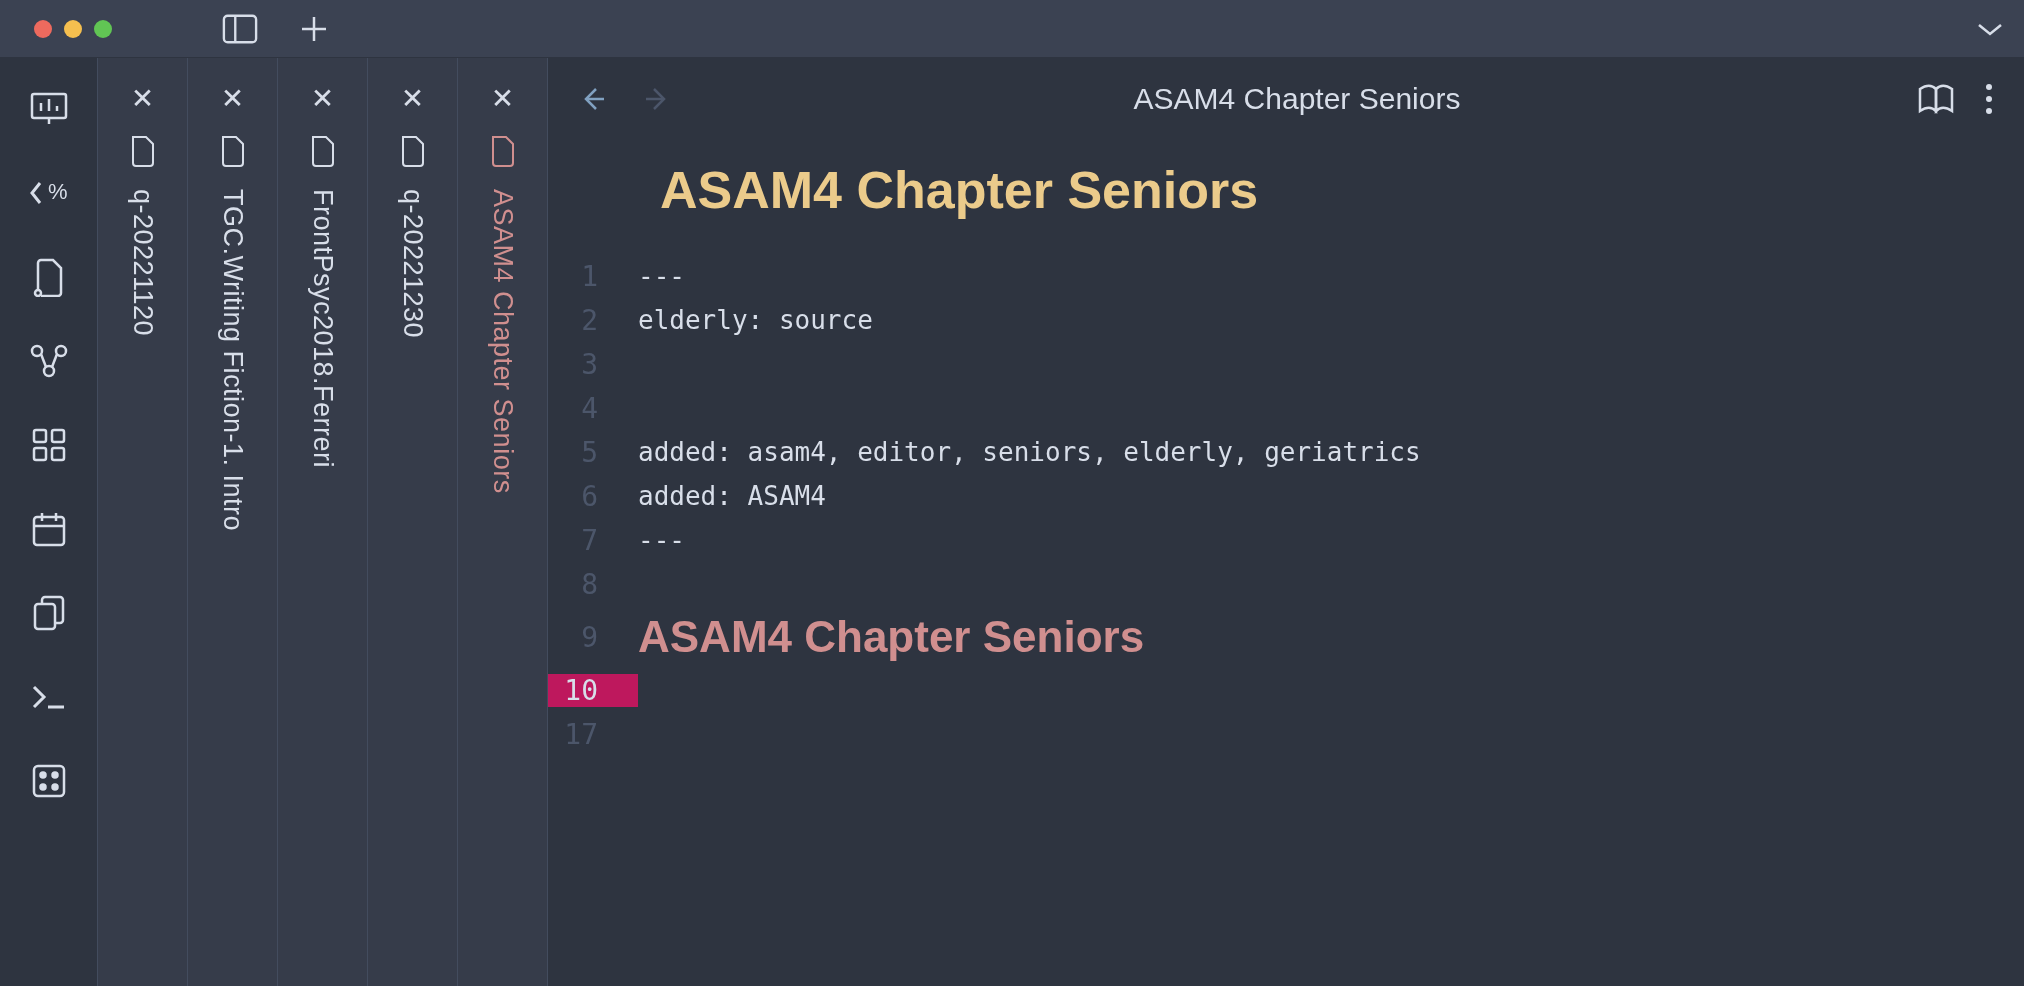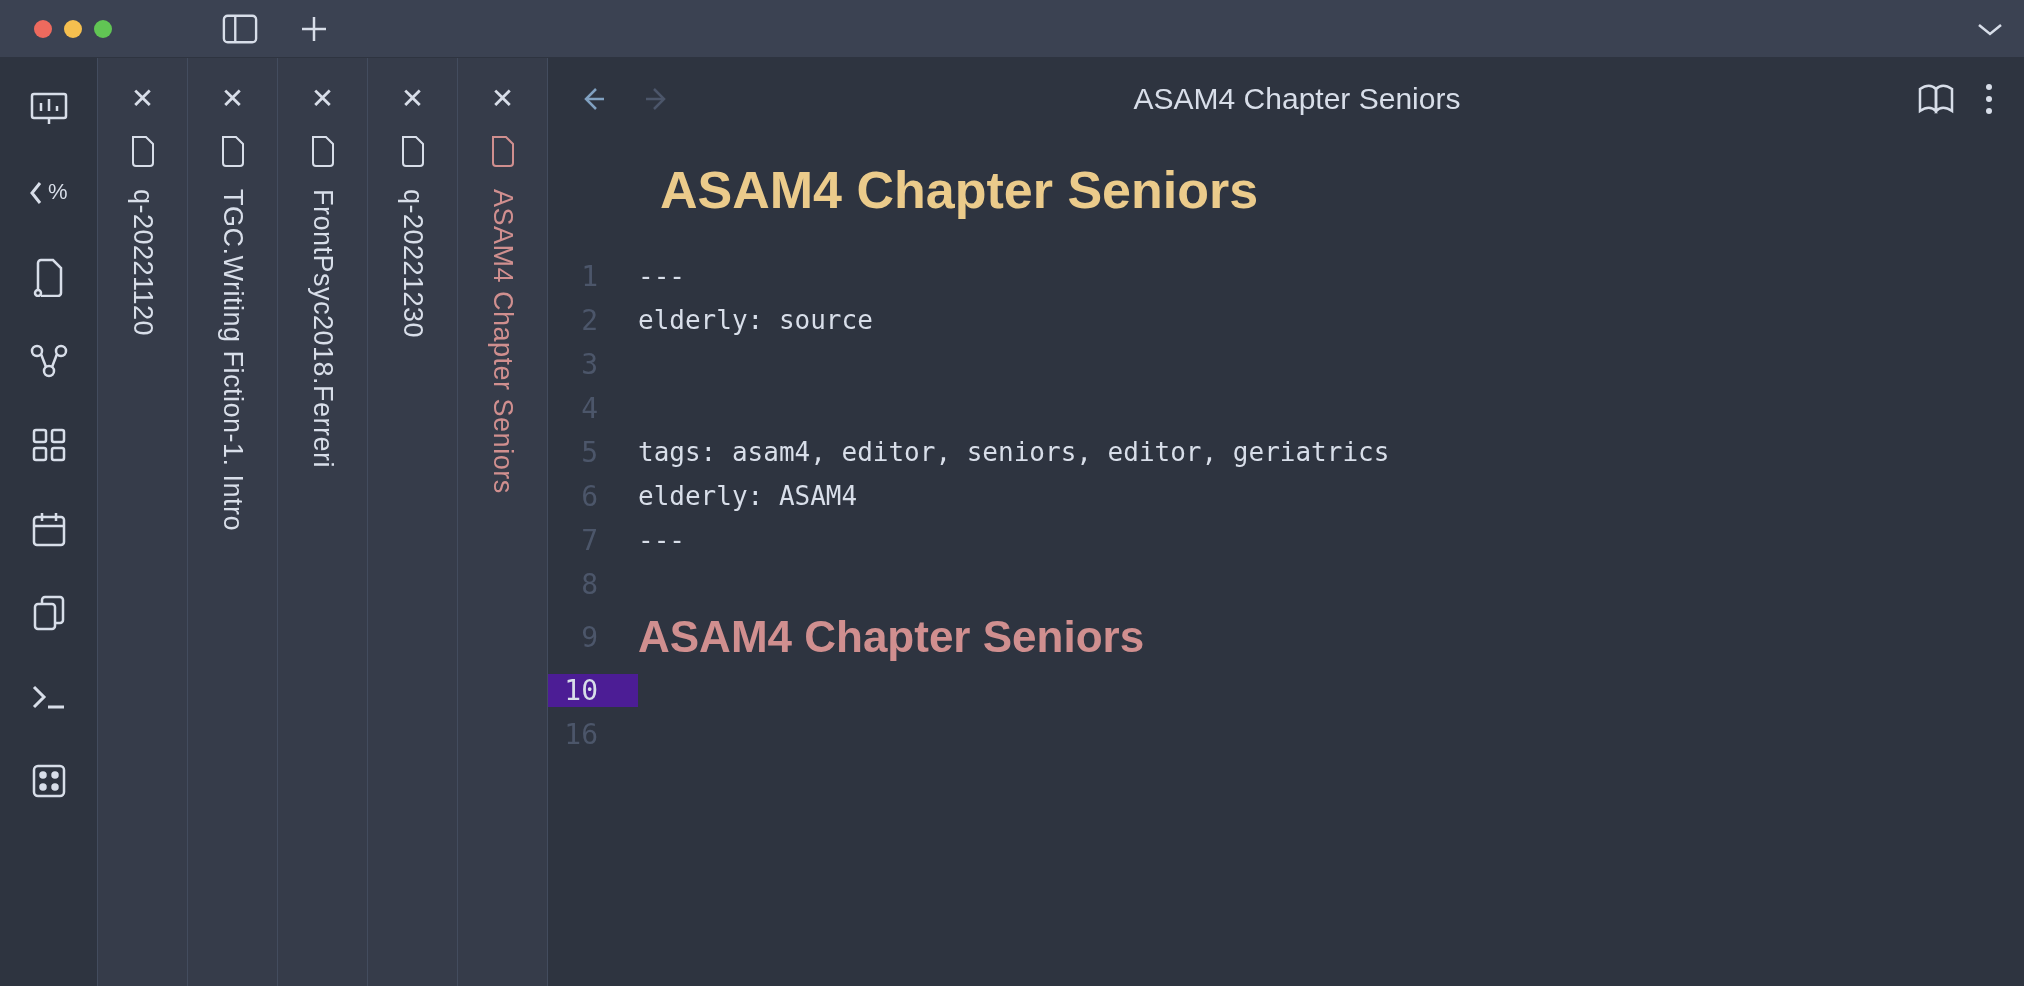--- a/index.html
+++ b/index.html
@@ -192,21 +192,21 @@
     .line-content.heading {
       color: #d08f8f;
       font-weight: 700;
       font-size: 44px;
       font-family: -apple-system, BlinkMacSystemFont, "Segoe UI", sans-serif;
     }
     .code-line.heading-line {
       min-height: 62px;
     }
     .code-line.current .line-number {
-      background: #4c1d95;
+      background: #be185d;
       color: #d8dee9;
     }
     .code-line.current .line-content {
       background: #3b4252;
       margin-right: 48px;
     }
     svg {
       display: block;
     }
   </style>
@@ -408,42 +408,42 @@
           <div class="line-content">elderly: source</div>
         </div>
         <div class="code-line">
           <div class="line-number">3</div>
         </div>
         <div class="code-line">
           <div class="line-number">4</div>
         </div>
         <div class="code-line">
           <div class="line-number">5</div>
-          <div class="line-content">tags: asam4, editor, seniors, editor, geriatrics</div>
+          <div class="line-content">added: asam4, editor, seniors, elderly, geriatrics</div>
         </div>
         <div class="code-line">
           <div class="line-number">6</div>
-          <div class="line-content">elderly: ASAM4</div>
+          <div class="line-content">added: ASAM4</div>
         </div>
         <div class="code-line">
           <div class="line-number">7</div>
           <div class="line-content">---</div>
         </div>
         <div class="code-line">
           <div class="line-number">8</div>
           <div class="line-content"></div>
         </div>
         <div class="code-line heading-line">
           <div class="line-number">9</div>
           <div class="line-content heading">ASAM4 Chapter Seniors</div>
         </div>
         <div class="code-line current">
           <div class="line-number">10</div>
           <div class="line-content"></div>
         </div>
         <div class="code-line">
-          <div class="line-number">16</div>
+          <div class="line-number">17</div>
           <div class="line-content"></div>
         </div>
       </div>
     </div>
   </div>
 </div>
 
 </body></html>

